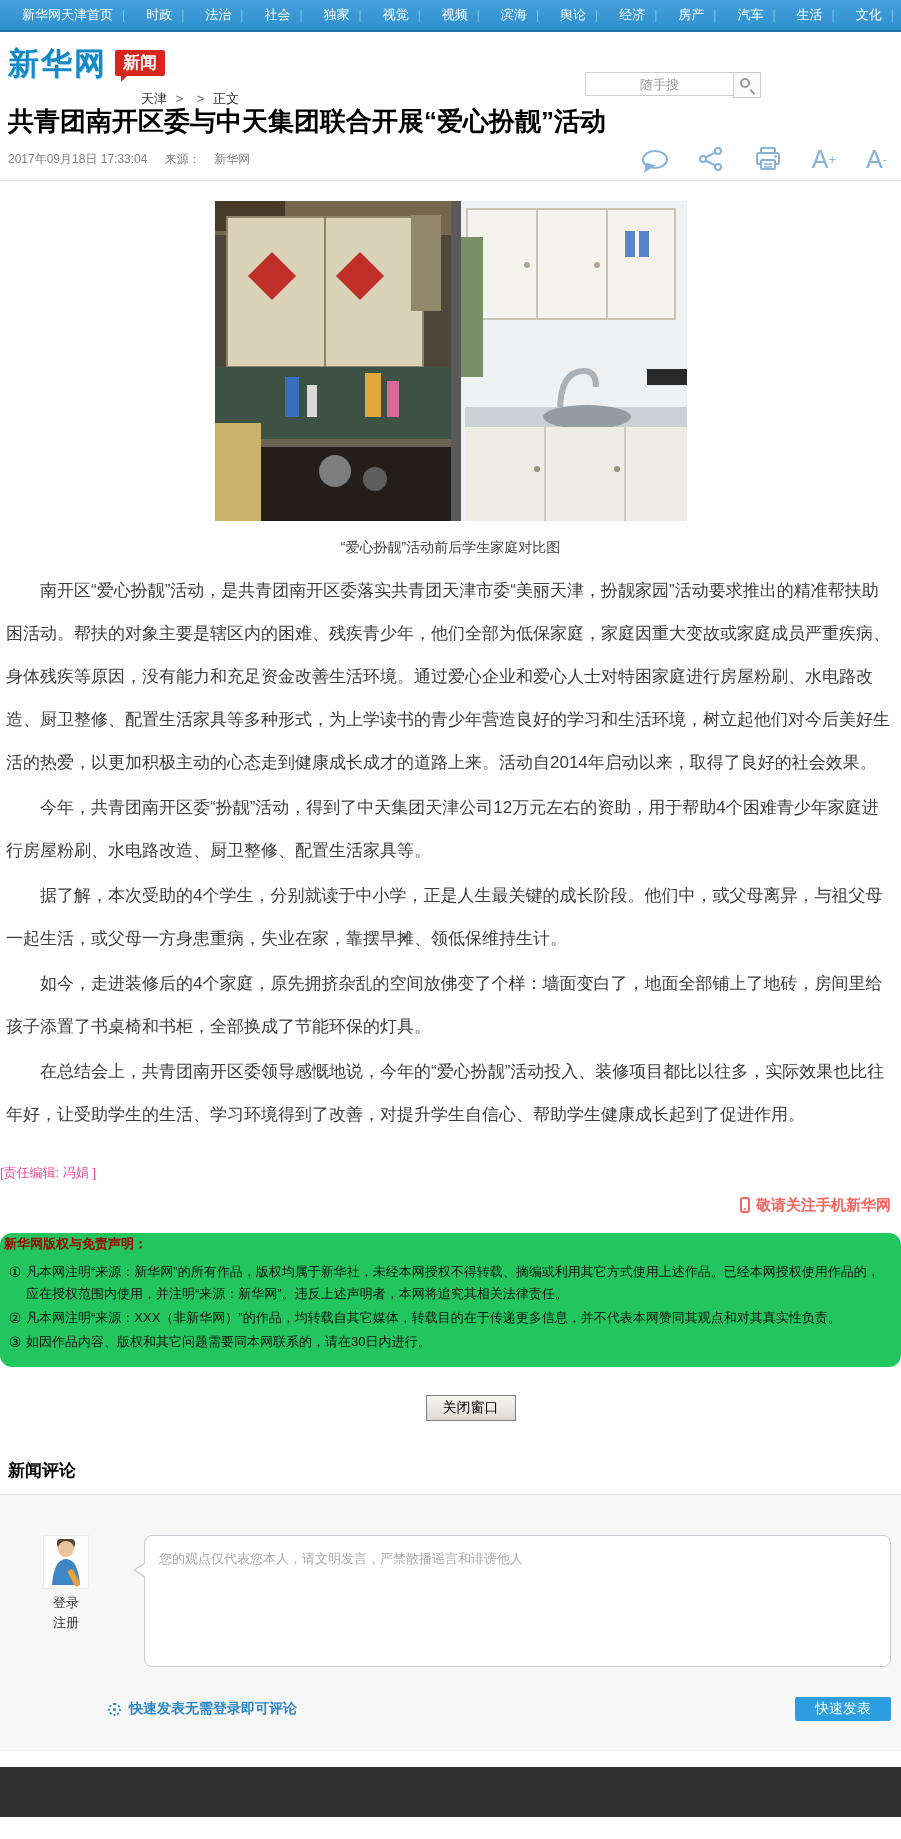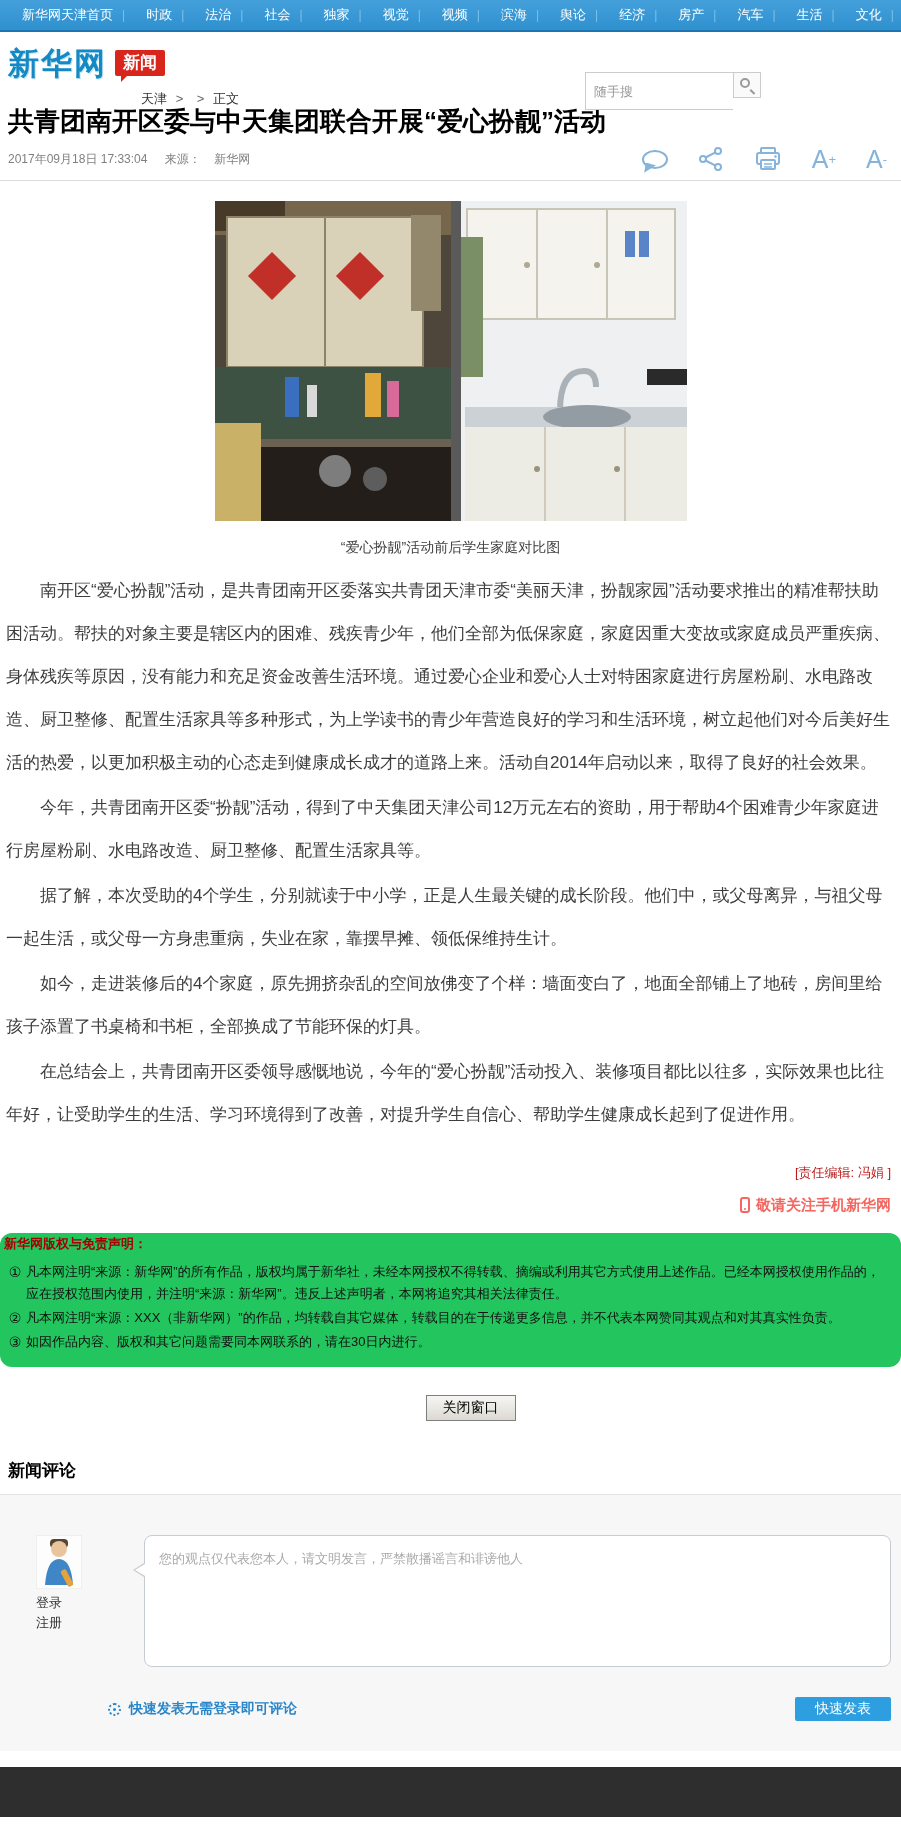--- a/index.html
+++ b/index.html
@@ -32,22 +32,22 @@
     padding:3px 8px; border-radius:2px; line-height:20px;
   }
   .logo-badge::after {
     content:""; position:absolute; left:6px; bottom:-6px;
     border:4px solid transparent; border-top-color:#d8261c; border-left-color:#d8261c;
   }
   .breadcrumb { position:absolute; left:141px; top:58px; font-size:13px; color:#333; }
   .breadcrumb .sep { color:#666; margin:0 5px; }
   .searchbox { position:absolute; right:140px; top:40px; display:flex; }
   .searchbox input {
-    width:148px; height:38px; border:1px solid #ccc; border-right:none;
-    padding:0 8px; font-size:13px; color:#333; outline:none;
+    width:148px; height:24px; border:1px solid #ccc; border-right:none;
+    padding:0 8px; font-size:13px; color:#333; outline:none;text-align:center;
   }
   .searchbox input::placeholder { color:#999; }
   .search-btn {
     width:28px; height:26px; border:1px solid #ccc; background:#fafafa;
     cursor:pointer; position:relative;
   }
   .mag { position:absolute; left:6px; top:5px; width:10px; height:10px;
     border:2px solid #9a9a9a; border-radius:50%; }
   .mag::after { content:""; position:absolute; left:9px; top:9px; width:6px; height:2px;
     background:#9a9a9a; transform:rotate(45deg); transform-origin:0 0; }
@@ -72,21 +72,21 @@
   .font-tool sup { font-size:13px; }
   
   .photo-wrap { width:472px; margin:20px auto 0 auto; }
   .caption { text-align:center; font-size:14px; color:#404040; padding:14px 0 6px 0; }
   
   .article-body { padding:6px 6px 0 6px; }
   .article-body p {
     font-size:17px; color:#3d3d3d; line-height:43px;
     text-indent:2em; margin-bottom:2px;
   }
-  .editor-line { text-align:right; color:#b91c1c; font-size:13px; padding:26px 10px 0 0; }
+  .editor-line { color:#ec4899; font-size:13px; padding:26px 10px 0 0; }
   .mobile-promo {
     text-align:right; padding:14px 10px 18px 0;
     color:#f4665f; font-size:15px; font-weight:bold; cursor:pointer;
   }
   .phone-ico { display:inline-block; width:10px; height:16px; border:2px solid #f4665f;
     border-radius:3px; vertical-align:-3px; margin-right:6px; position:relative; }
   .phone-ico::after { content:""; position:absolute; left:2px; bottom:1px; width:2px; height:2px;
     background:#f4665f; border-radius:50%; }
   
   .notice { background:#22c55e; padding:2px 10px 12px 4px; font-size:13px; color:#111;border-radius:12px; }
@@ -96,21 +96,21 @@
   .close-row { text-align:center; padding:28px 0 10px 0;margin-left:40px; }
   .close-btn {
     font-size:14px; color:#000; padding:3px 16px; cursor:pointer;
     background:linear-gradient(#f7f6f4,#dcd9d1); border:1px solid #7e7e7e;
     font-family:inherit;
   }
   
   .comments-title { font-size:17px; font-weight:bold; color:#000; padding:28px 8px 12px 8px; }
   .comments-panel { background:#f7f7f7; border-top:1px solid #e3e3e3; padding:40px 10px 30px 36px; }
   .comment-top { display:flex; }
-  .avatar-col { width:60px; text-align:left; }
+  .avatar-col { width:60px; text-align:center; }
   .login-link, .register-link { font-size:13px; color:#333; cursor:pointer; line-height:20px; }
   .box-wrap { position:relative; flex:1; margin-left:48px; }
   .comment-box {
     width:100%; height:132px; border:1px solid #c6ccd2; border-radius:8px;
     padding:14px; font-size:13px; color:#333; background:#fff; resize:none; outline:none;
     font-family:inherit;
   }
   .comment-box::placeholder { color:#a9a9a9; }
   .box-tail { position:absolute; left:-11px; top:28px; width:0; height:0;
     border-top:7px solid transparent; border-bottom:7px solid transparent; border-right:11px solid #c6ccd2; }

